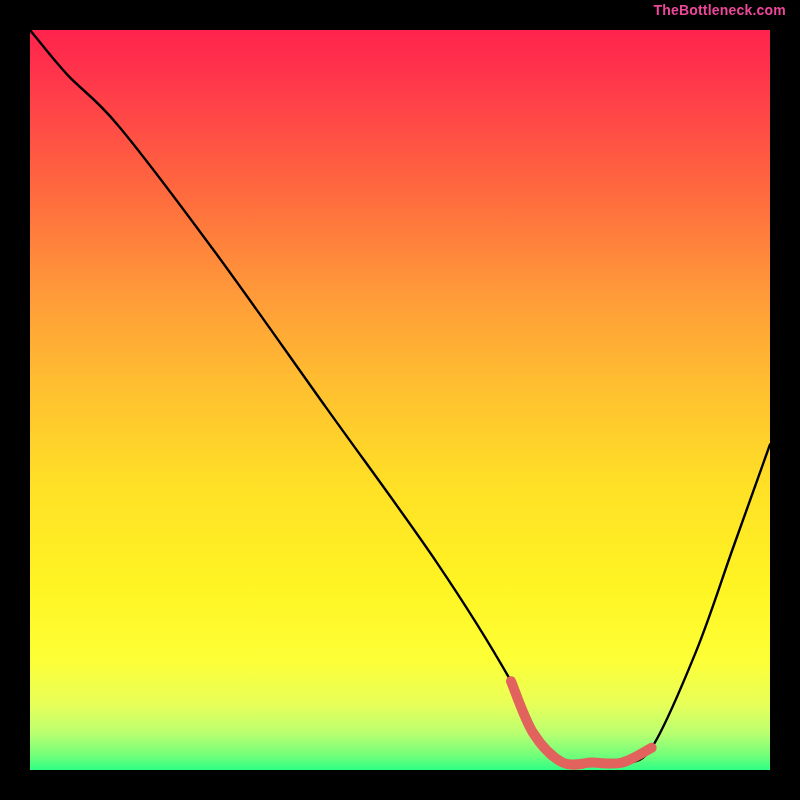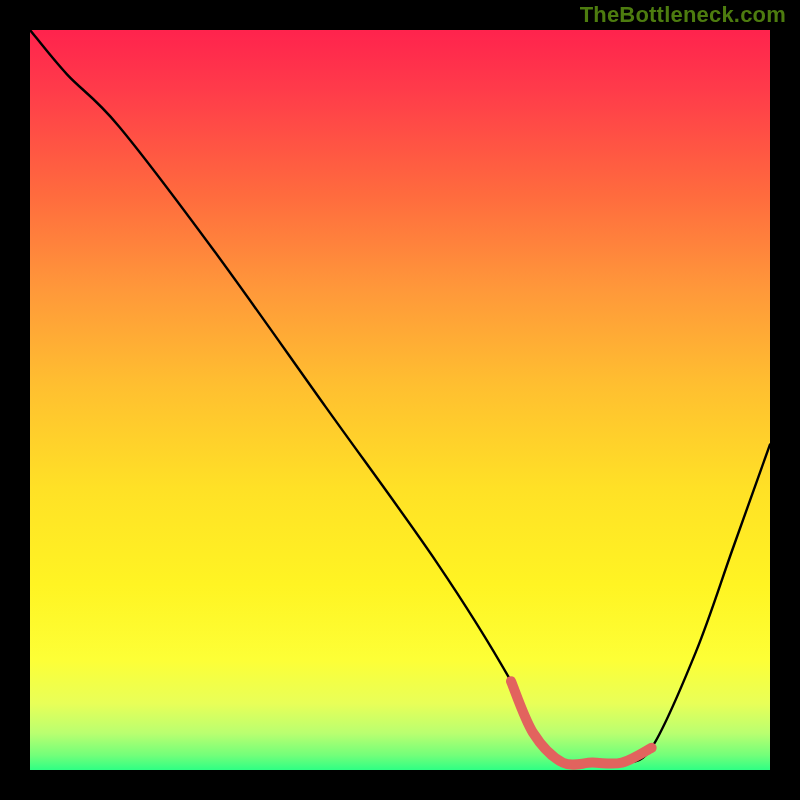--- a/index.html
+++ b/index.html
@@ -14,22 +14,22 @@
   .frame {
     position: relative;
     width: 800px;
     height: 800px;
     background: #000;
   }
   .attribution {
     position: absolute;
     top: 2px;
     right: 14px;
-    color: #4d7c0f;
-    font-size: 22px;
+    color: #ec4899;
+    font-size: 14px;
     font-weight: 600;
     letter-spacing: 0.2px;
     z-index: 4;
   }
   .plot-area {
     position: absolute;
     left: 30px;
     top: 30px;
     width: 740px;
     height: 740px;

